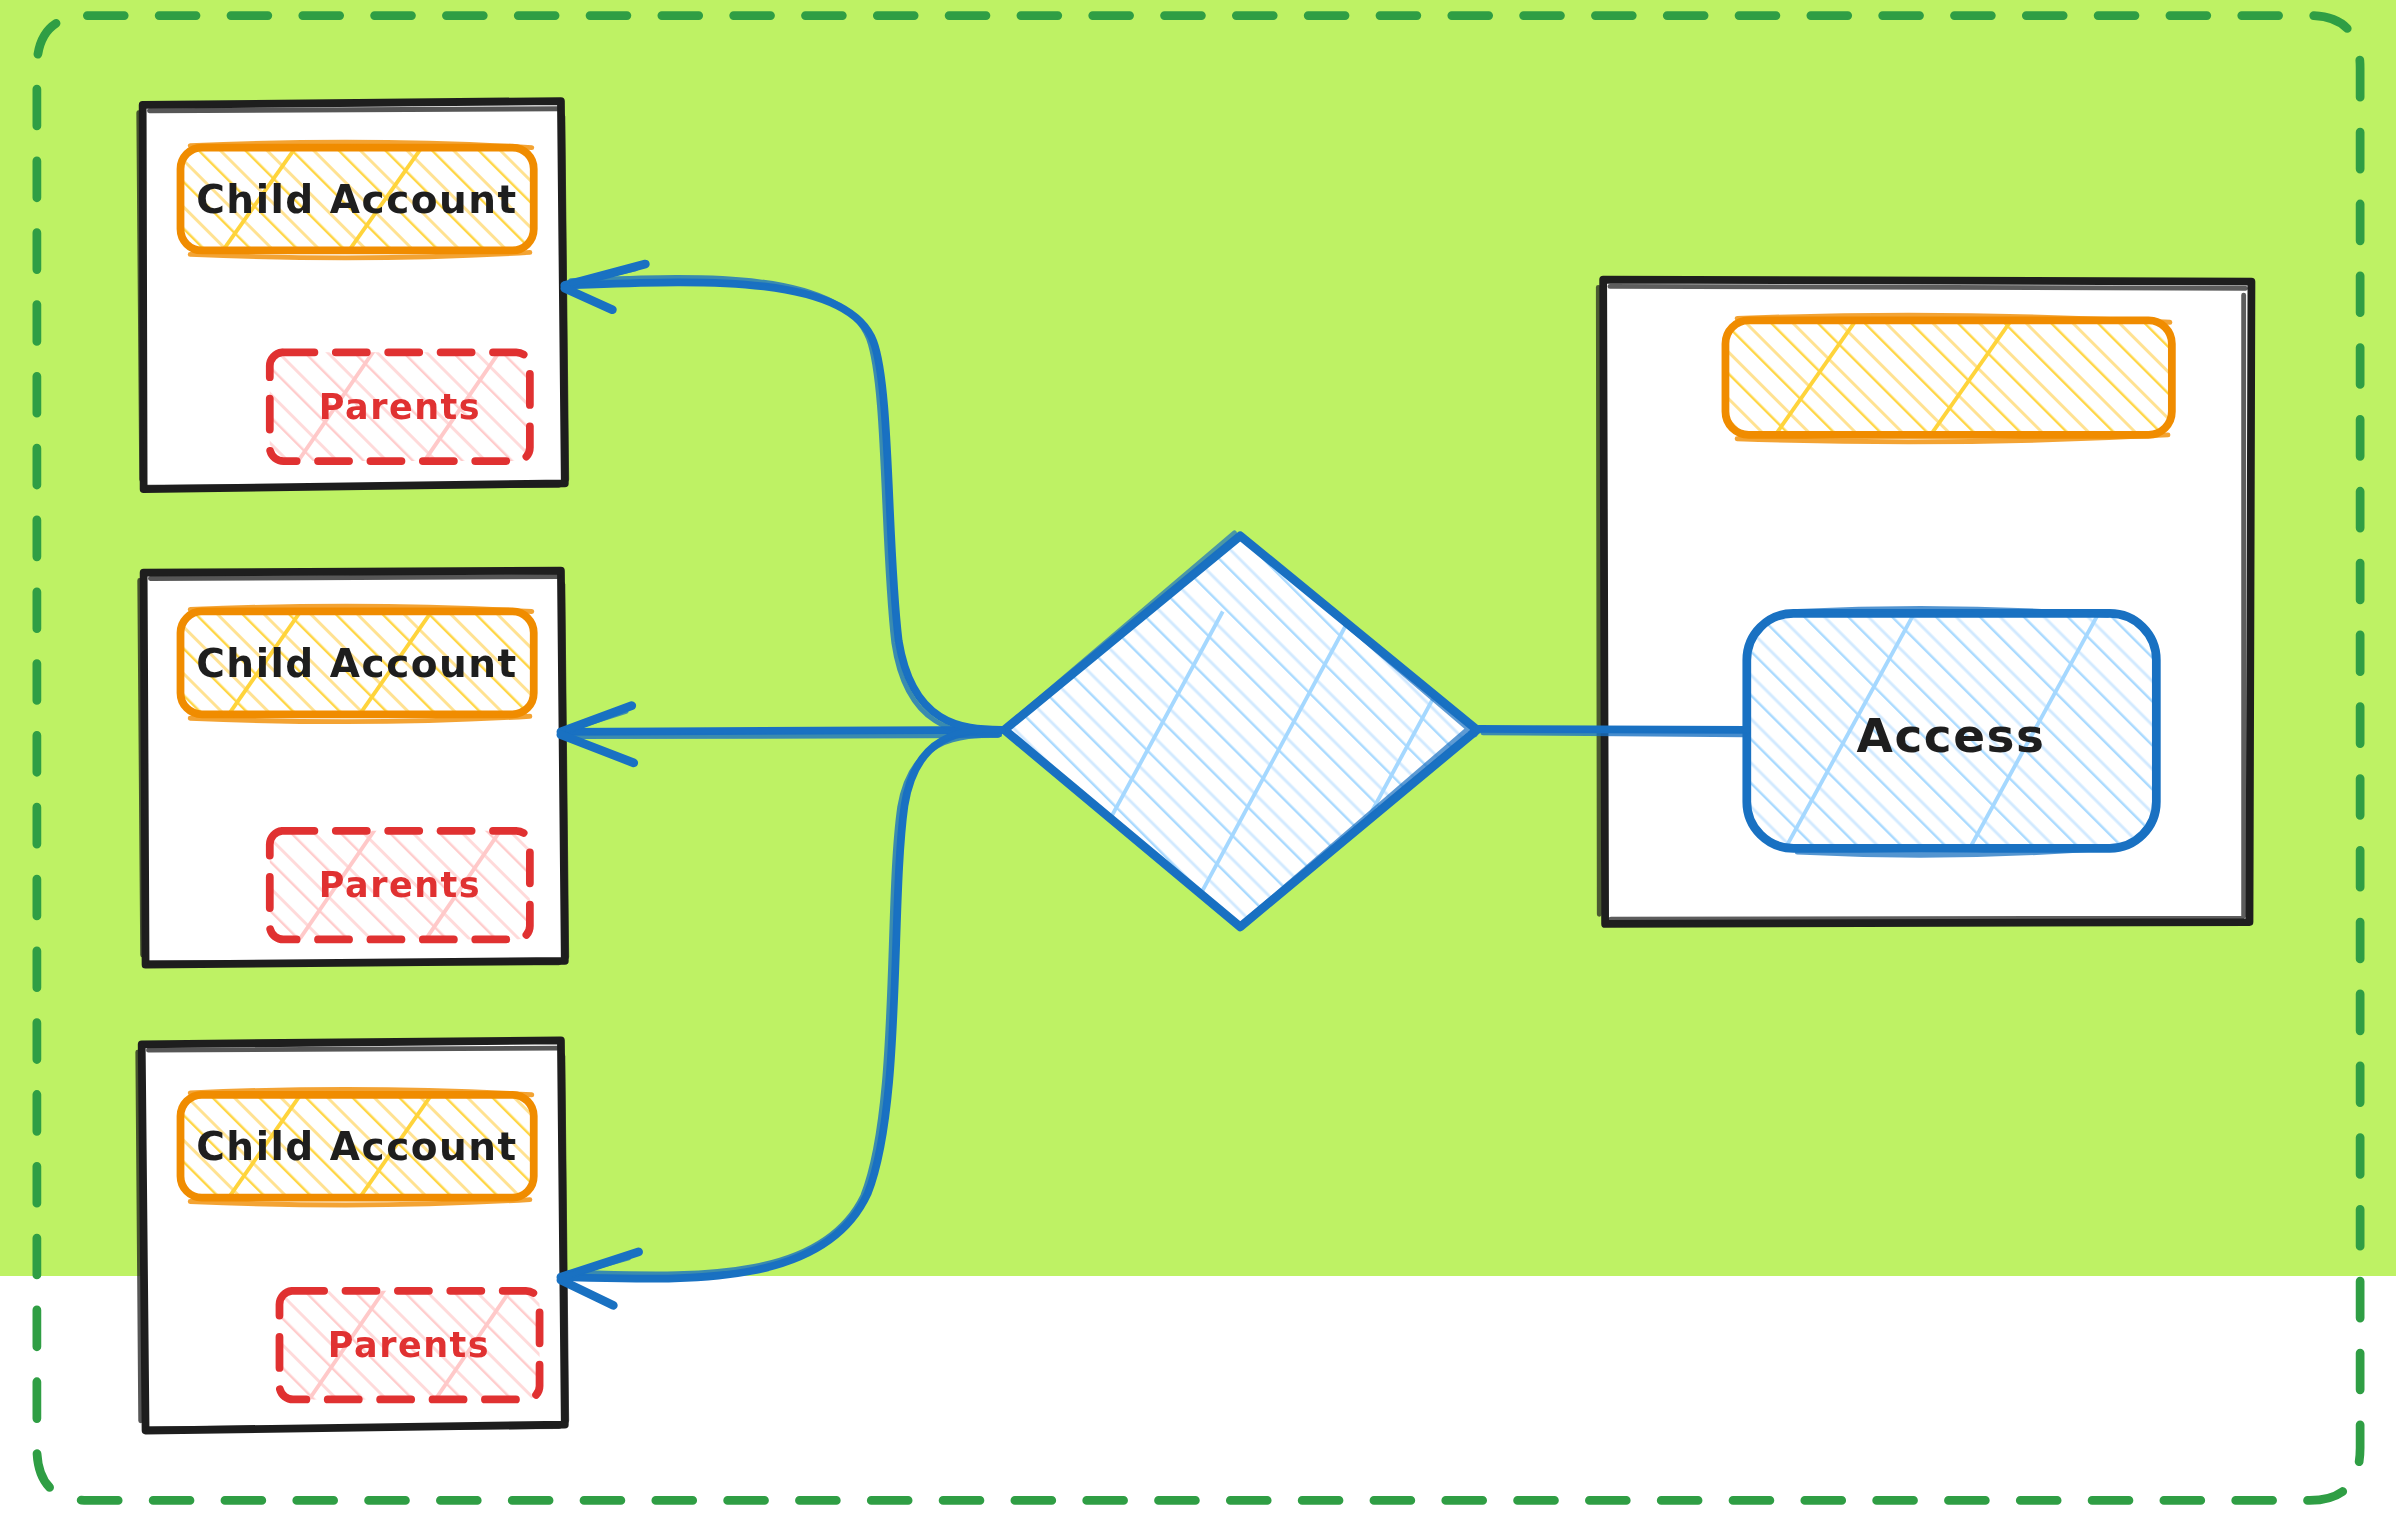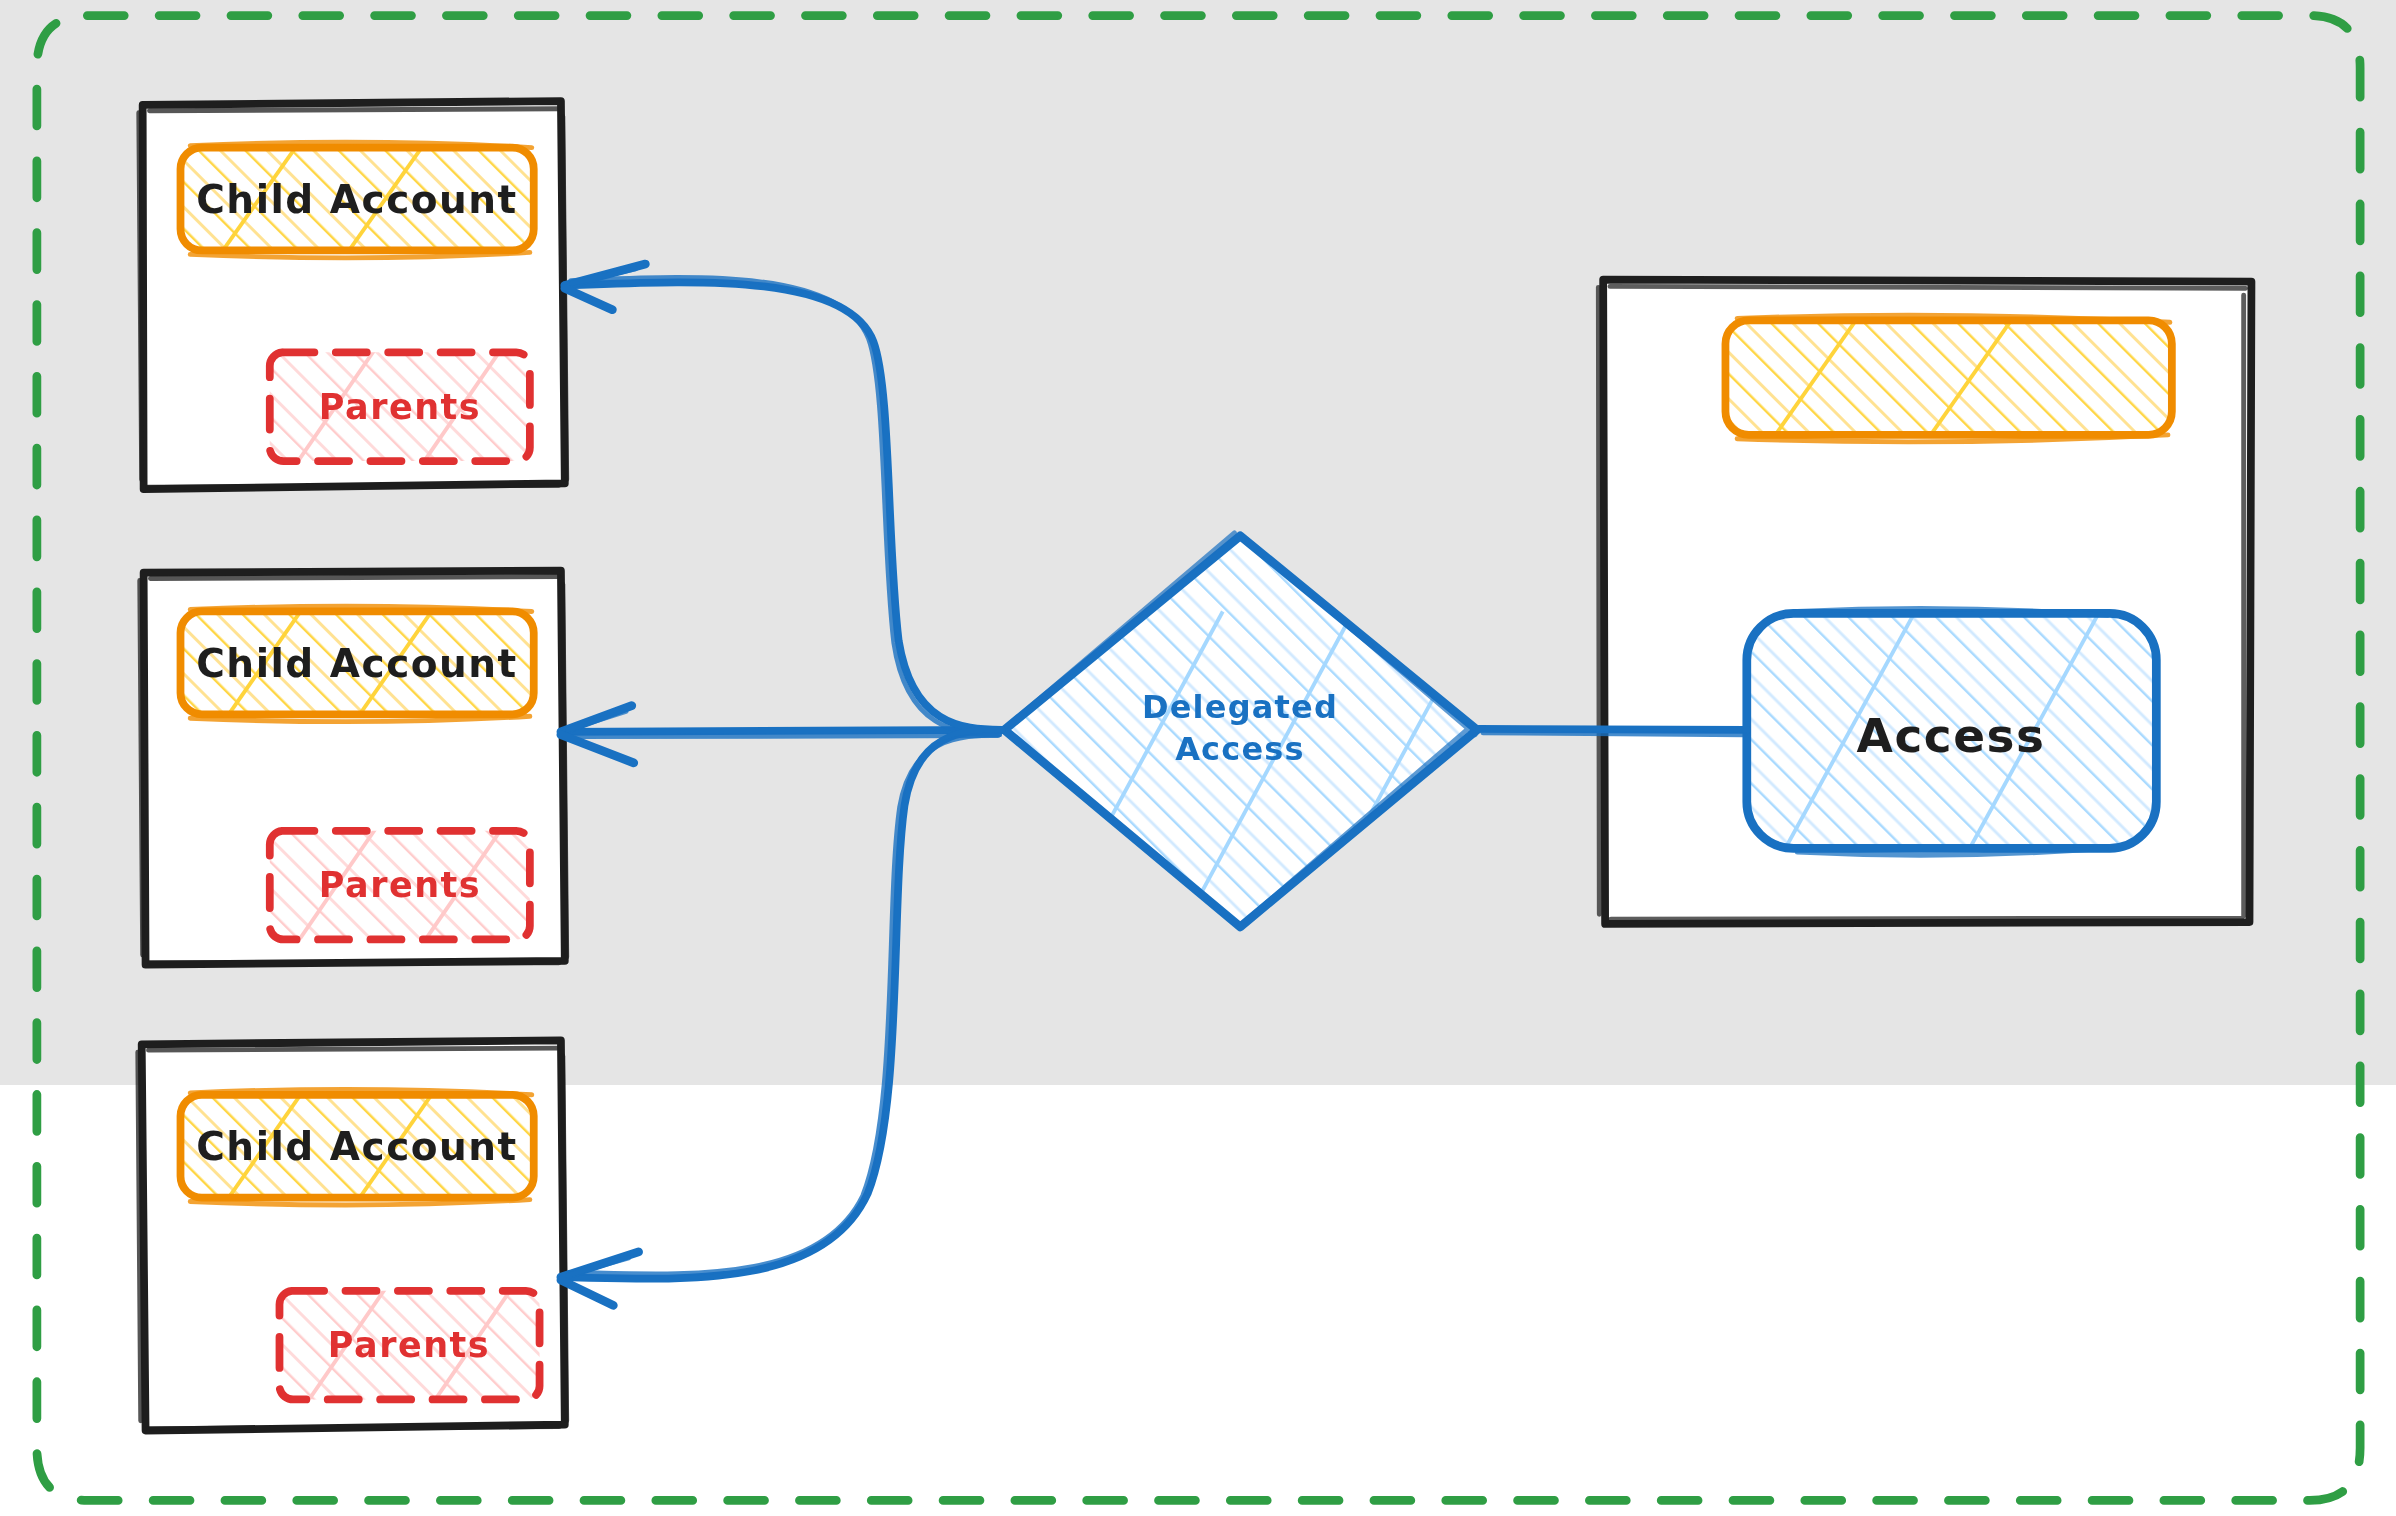--- a/index.html
+++ b/index.html
@@ -1,18 +1,18 @@
 <!DOCTYPE html>
 <html><head>
 <meta charset="utf-8">
 <style>
   html,body{margin:0;padding:0;background:#ffffff;}
   body{width:2397px;height:1517px;overflow:hidden;
        font-family:"DejaVu Sans",sans-serif;}
-  #stage{position:relative;width:2397px;height:1085px;background:#e5e5e5;}
+  #stage{position:relative;width:2397px;height:1276px;background:#bef264;}
   svg#canvas{position:absolute;inset:0;width:2397px;height:1517px;display:block;}
   .lbl{
     position:absolute;
     font-family:"DejaVu Sans",sans-serif;
     font-weight:700;
     white-space:nowrap;
     letter-spacing:1.5px;
     transform:translate(-50%,-50%);
     pointer-events:none;
   }
@@ -247,19 +247,15 @@
 
   <div class="lbl dark" style="left:357px;top:663px;font-size:39px;">Child Account</div>
   <div class="lbl red" style="left:400px;top:885px;font-size:35px;">Parents</div>
 
   <div class="lbl dark" style="left:357px;top:1146px;font-size:39px;">Child Account</div>
   <div class="lbl red" style="left:409px;top:1345px;font-size:35px;">Parents</div>
 
 
   <div class="lbl dark" style="left:1951px;top:735px;font-size:47px;">Access</div>
 
-  <div class="lbl-2line" style="left:1240px;top:728px;font-size:32px;">
-    <div>Delegated</div>
-    <div>Access</div>
-  </div>
 
 </div>
 
 
 </body></html>

